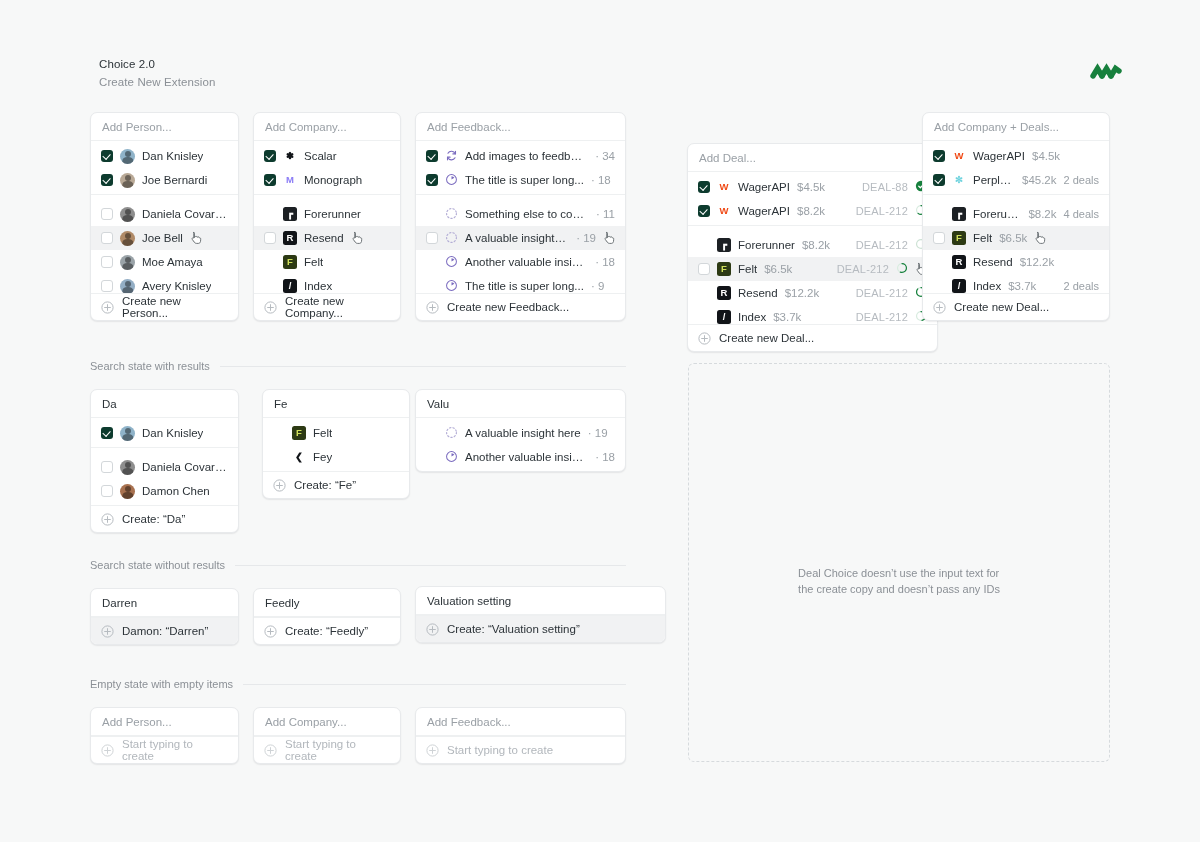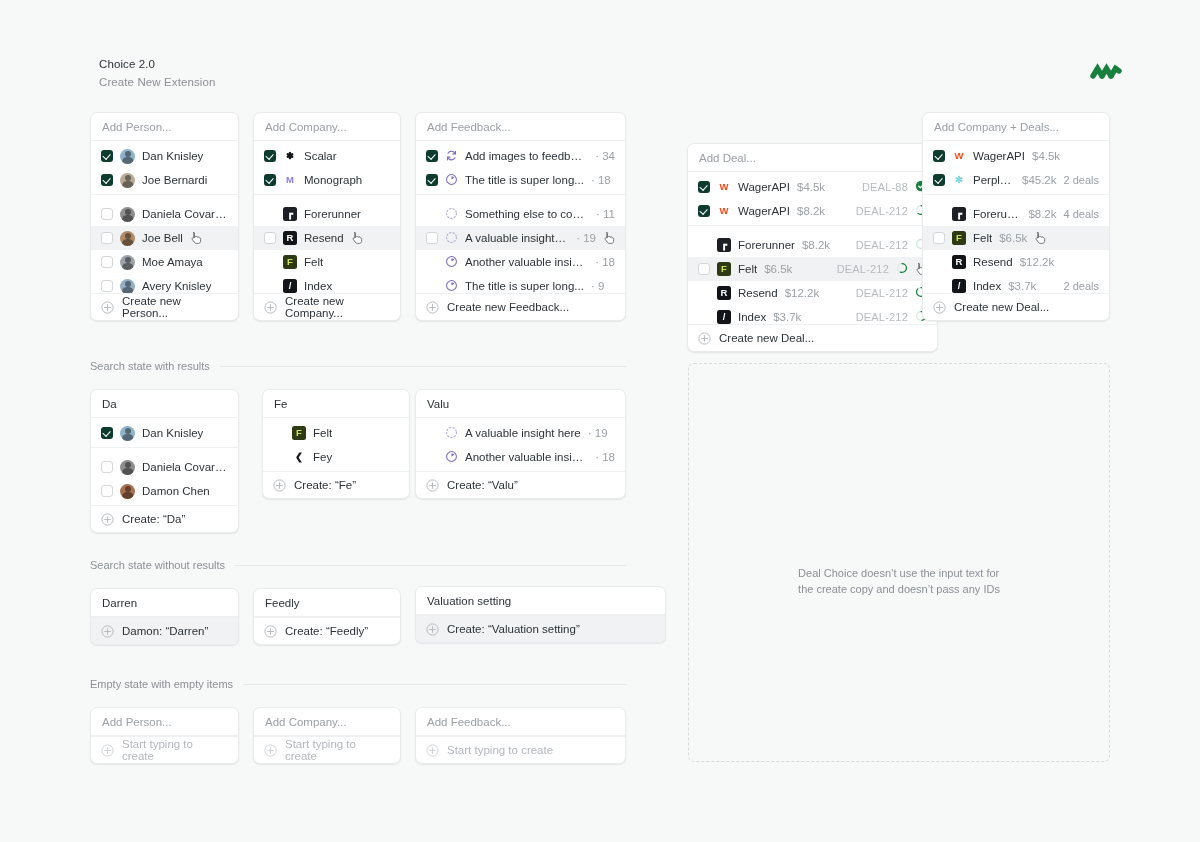--- a/index.html
+++ b/index.html
@@ -495,27 +495,20 @@
         <div class="row">
           <span class="cb hidden"></span>
           <span><svg width="13" height="13" viewBox="0 0 14 14">
               <circle cx="7" cy="7" r="5.3" fill="none" stroke="#7a6bbf" stroke-width="1.1"></circle>
               <path d="M7 7 L7 3.4 A3.6 3.6 0 0 1 10.1 5.2 Z" fill="#7a6bbf"></path>
             </svg></span>
           <span class="name">Another valuable insight here</span>
           <span class="meta">· 18</span>
         </div>
       </div>
-      <div class="footer">
-        <span class="plus"><svg width="13" height="13" viewBox="0 0 13 13">
-            <circle cx="6.5" cy="6.5" r="5.6" fill="none" stroke="#b6bbc0" stroke-width="1"></circle>
-            <path d="M6.5 3.6v5.8M3.6 6.5h5.8" stroke="#b6bbc0" stroke-width="1" stroke-linecap="round"></path>
-          </svg></span>
-        <span>Create: “Valu”</span>
-      </div>
     </div>
 
   <div class="sect" style="left:90px; top:559px; width:536px;">
     <span class="sect-lbl">Search state without results</span>
     <span class="sect-line" style="flex:1"></span>
   </div>
   <div class="card" id="c-darren" style="left:90px; top:588px; width:149px;">
       <div class="card-input typed">Darren</div>
       <div class="footer hl">
         <span class="plus"><svg width="13" height="13" viewBox="0 0 13 13">

